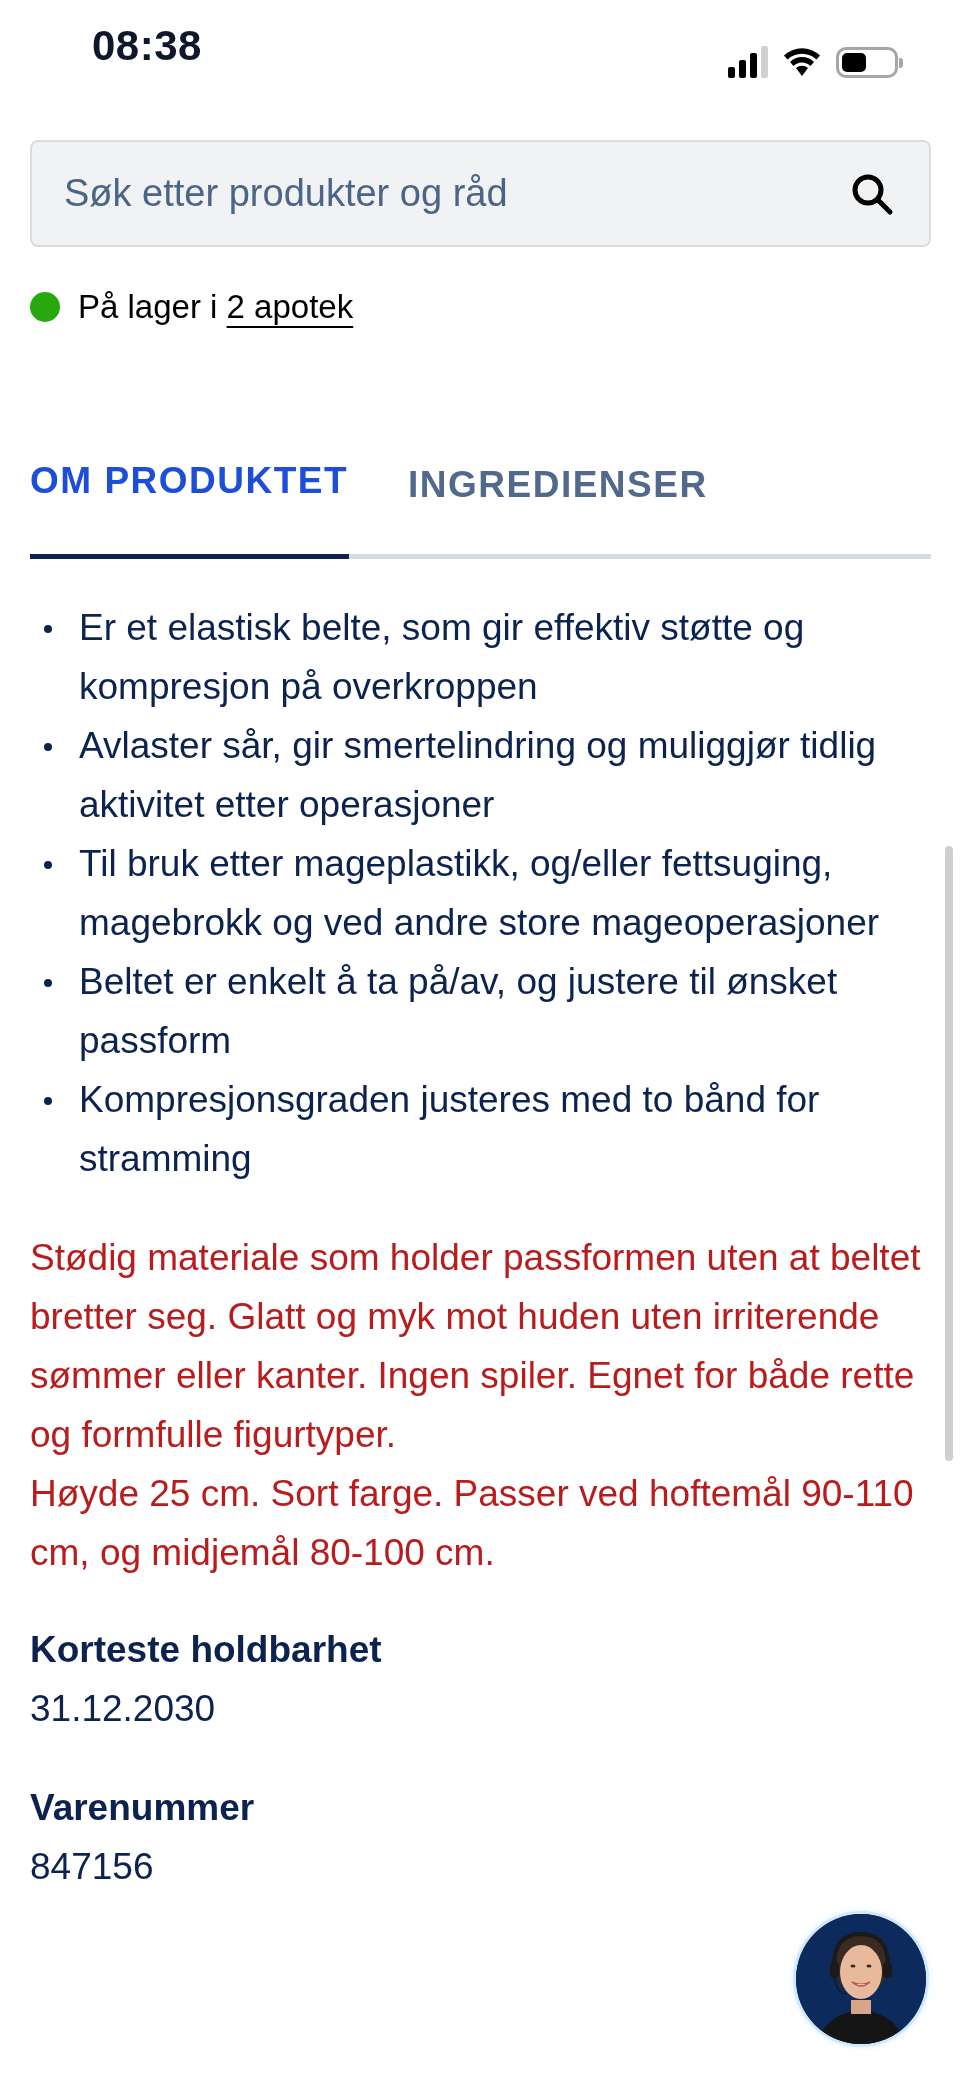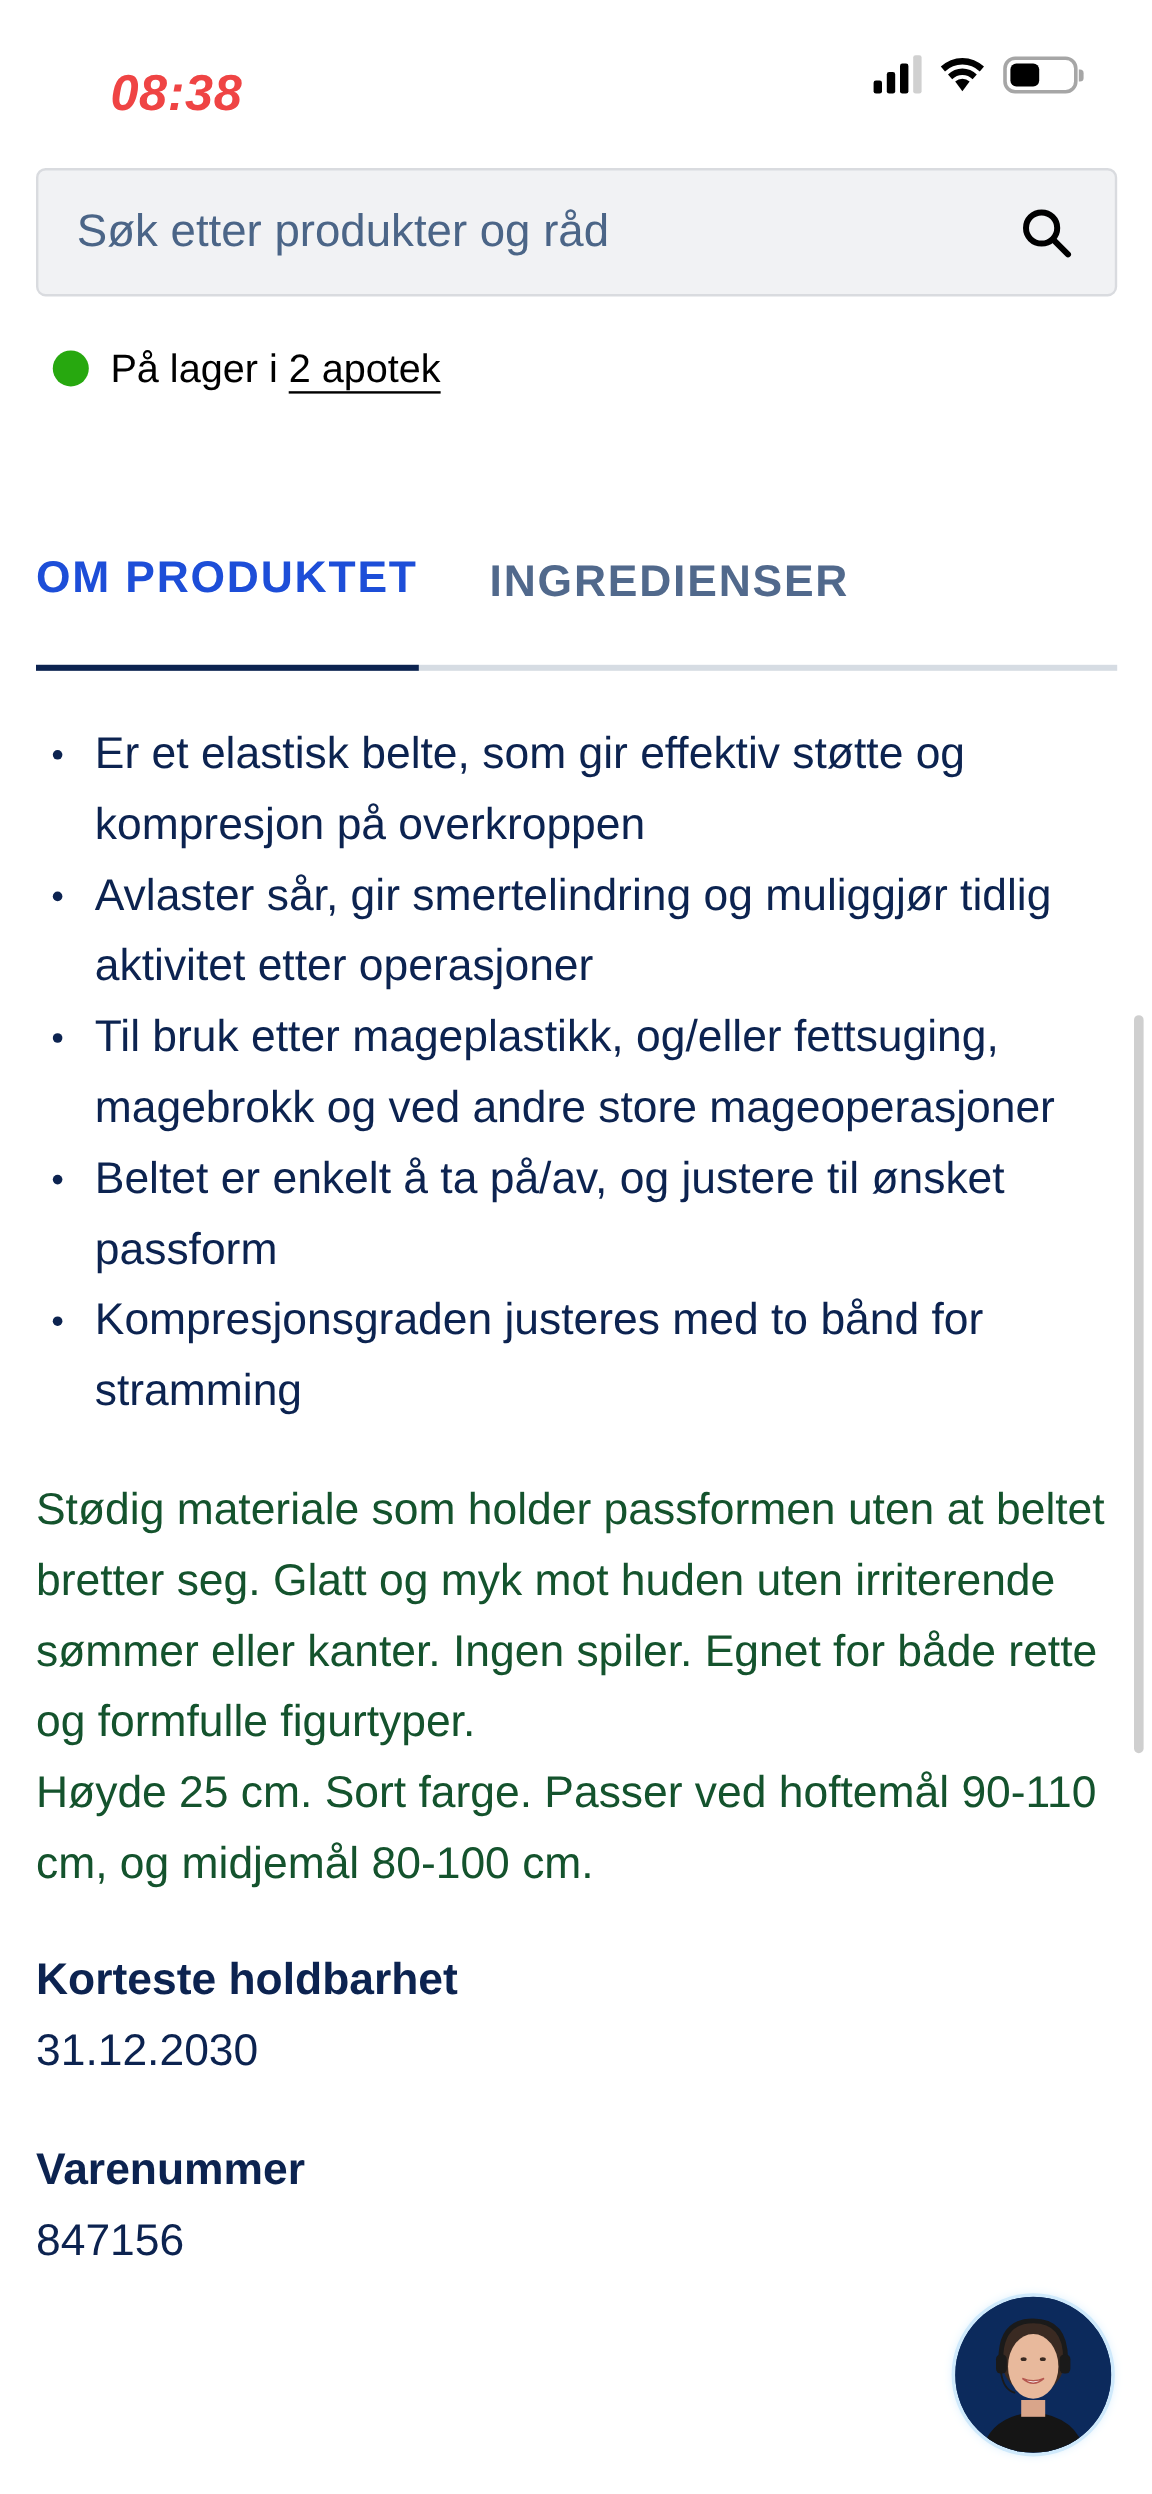--- a/index.html
+++ b/index.html
@@ -11,23 +11,23 @@
       font-family: "Liberation Sans", "DejaVu Sans", sans-serif;
       color: #0c2350;
     }
     .page { position: relative; width: 960px; height: 2078px; }
 
     
     .status-bar {
       position: absolute; left: 0; top: 0; width: 960px; height: 130px;
     }
     .status-time {
-      position: absolute; left: 92px; top: 54px;
+      position: absolute; left: 92px; top: 22px;
       font-family: "Liberation Sans", sans-serif;
-      font-weight: 700; font-size: 42px; color: #ef4444; letter-spacing: 0.5px; font-style: italic;
+      font-weight: 700; font-size: 42px; color: #0f172a; letter-spacing: 0.5px;
     }
     .status-icons {
       position: absolute; right: 62px; top: 46px;
       display: flex; align-items: center; gap: 14px;
     }
     .signal { display: flex; align-items: flex-end; gap: 4px; height: 32px; }
     .signal span { display: block; width: 7px; background: #000; border-radius: 2px; }
     .signal span.off { background: #d0d0d0; }
     .battery {
       width: 62px; height: 31px; border: 3px solid #a6a6a6; border-radius: 10px;
@@ -47,21 +47,21 @@
     }
     .search-input {
       flex: 1; border: none; background: transparent; outline: none;
       font-family: "Liberation Sans", sans-serif; font-size: 38px; color: #be185d;
     }
     .search-input::placeholder { color: #4b6587; opacity: 1; }
     .search-icon { width: 46px; height: 46px; }
 
     
     .stock {
-      position: absolute; left: 44px; top: 288px;
+      position: absolute; left: 30px; top: 288px;
       display: flex; align-items: center; gap: 18px;
       font-size: 33px; color: #000;
     }
     .stock-dot { width: 30px; height: 30px; border-radius: 50%; background: #27a80f; }
     .stock a { color: #000; text-decoration: underline; text-underline-offset: 8px; text-decoration-thickness: 2px; }
 
     
     .tabs {
       position: absolute; left: 30px; top: 460px; width: 901px; height: 100px;
     }
@@ -83,21 +83,21 @@
       position: absolute; left: 30px; top: 598px; width: 905px;
       list-style: none; font-size: 37px; line-height: 59px; color: #0c2350;
     }
     .bullets li { position: relative; padding-left: 49px; }
     .bullets li::before {
       content: ""; position: absolute; left: 14px; top: 27px;
       width: 8px; height: 8px; border-radius: 50%; background: #0c2350;
     }
     .desc {
       position: absolute; left: 30px; top: 1228px; width: 895px;
-      font-size: 37px; line-height: 59px; color: #14532d;
+      font-size: 37px; line-height: 59px; color: #b91c1c;
     }
     .desc p { margin: 0; }
 
     .facts { position: absolute; left: 30px; top: 1620px; width: 700px; }
     .fact { margin-bottom: 40px; }
     .fact-label { font-weight: 700; font-size: 37px; line-height: 59px; color: #0c2350; }
     .fact-value { font-size: 37px; line-height: 59px; color: #0c2350; }
     .fact:nth-child(2) { margin-top: 0; }
 
     

